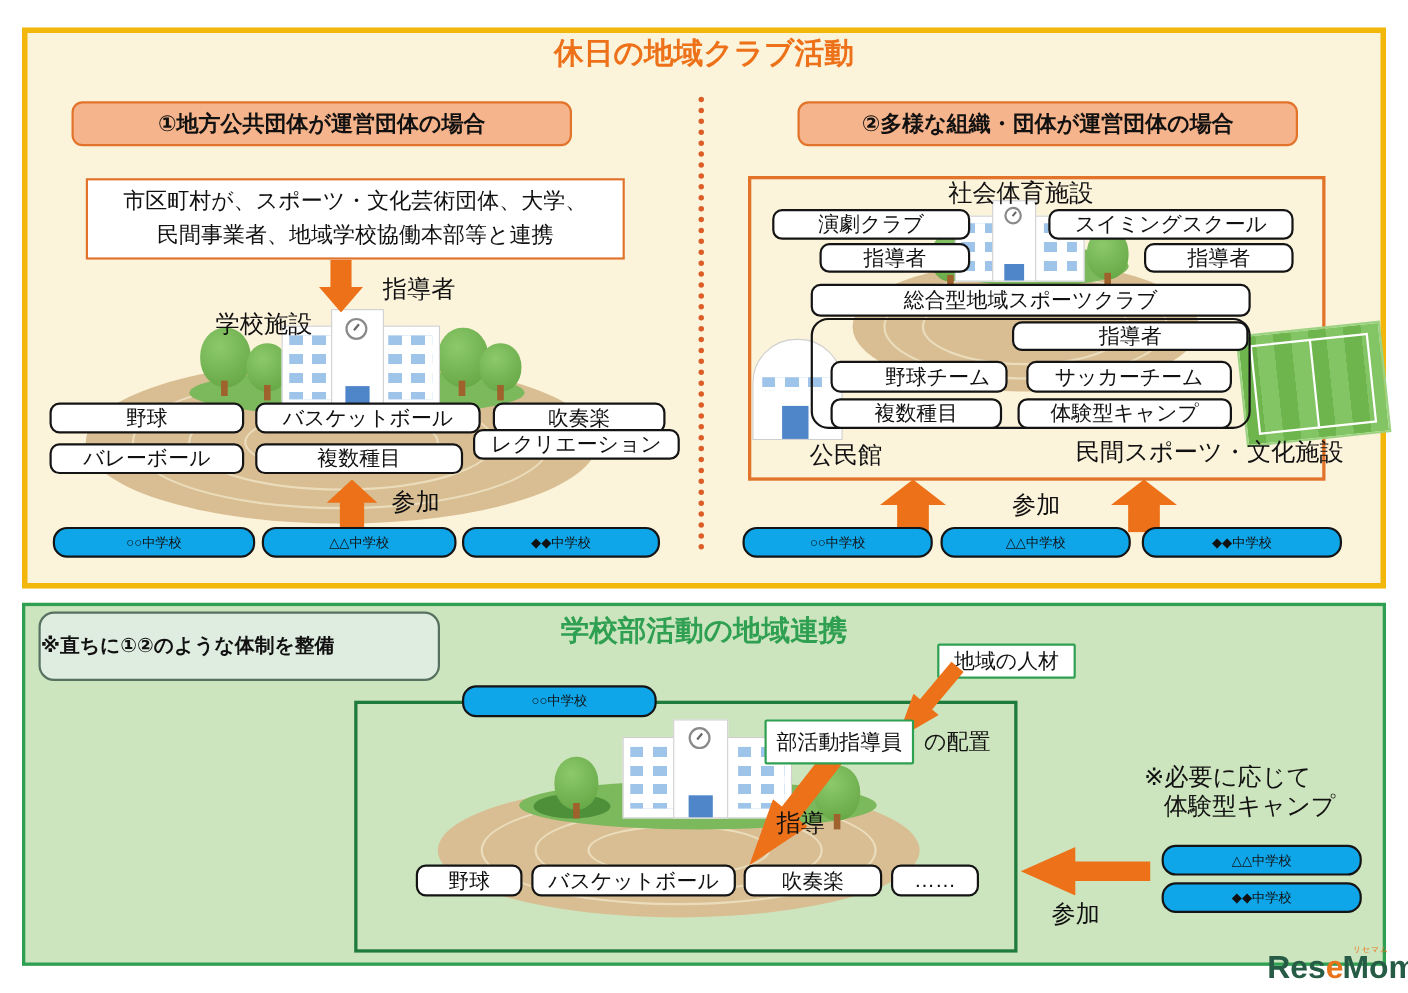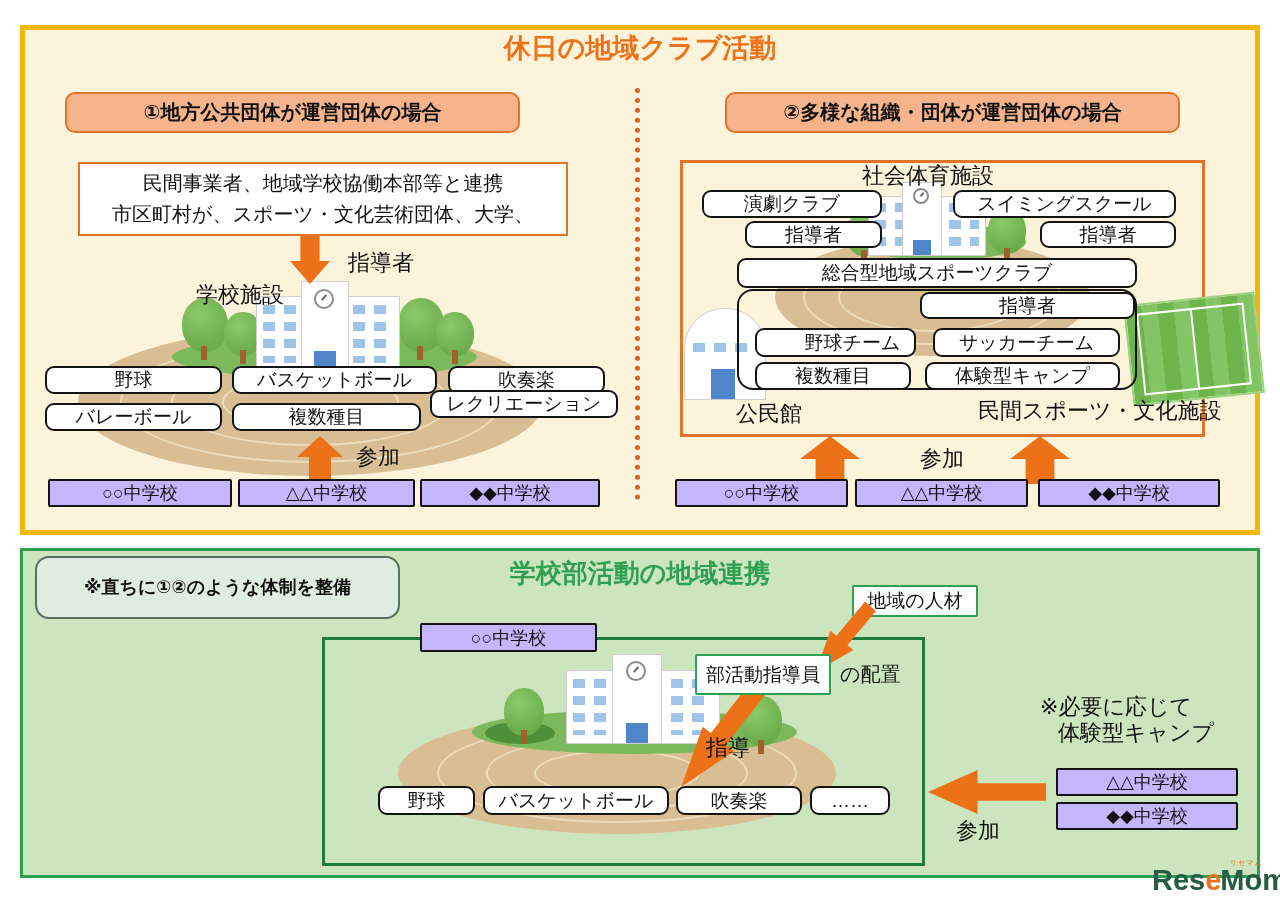--- a/index.html
+++ b/index.html
@@ -15,29 +15,29 @@
   
   .title-orange{left:20px;top:30px;width:1240px;text-align:center;font-size:27px;font-weight:bold;
                 color:#ED7118;z-index:2;}
   .title-green{left:20px;top:556px;width:1240px;text-align:center;font-size:26px;font-weight:bold;
                color:#2FA052;z-index:2;pointer-events:none;}
   .head-box{box-sizing:border-box;background:#F5B48C;border:2px solid #E2732B;border-radius:10px;
             display:flex;align-items:center;justify-content:center;font-size:20px;font-weight:bold;z-index:2;}
   
   .box{box-sizing:border-box;background:#fff;border:2px solid #141414;border-radius:9px;
        display:flex;align-items:center;justify-content:center;font-size:19px;z-index:2;}
-  .pink{box-sizing:border-box;background:#c4b5fd;border:2px solid #141414;border-radius:2px;
-        display:flex;align-items:center;justify-content:center;font-size:18px;z-index:2;}
+  .pink{box-sizing:border-box;background:#0ea5e9;border:2px solid #141414;border-radius:13px;
+        display:flex;align-items:center;justify-content:center;font-size:12px;z-index:2;}
   .gbox{box-sizing:border-box;background:#fff;border:2px solid #2FA052;border-radius:2px;
         display:flex;align-items:center;justify-content:center;font-size:19px;z-index:2;}
   .orange-frame{box-sizing:border-box;border:3px solid #E2732B;background:transparent;z-index:1;}
   .group-frame{box-sizing:border-box;border:2px solid #141414;border-radius:16px;background:transparent;z-index:2;}
   .inner-green{box-sizing:border-box;border:3px solid #1F7A3D;background:transparent;z-index:1;}
   .note-box{box-sizing:border-box;background:#DFECE0;border:2px solid #56715F;border-radius:14px;
-            display:flex;flex-direction:column;align-items:center;justify-content:center;
+            display:flex;flex-direction:column;align-items:flex-start;justify-content:center;
             font-size:18px;font-weight:bold;line-height:1.45;z-index:2;}
   .lbl{font-size:22px;z-index:2;white-space:nowrap;}
   .partner-box{box-sizing:border-box;background:#fff;border:2px solid #E2732B;
                display:flex;flex-direction:column;align-items:center;justify-content:center;
                font-size:20px;line-height:1.55;z-index:2;}
   
   .arrow{background:#ED7118;z-index:2;}
   .a-down{clip-path:polygon(26% 0,74% 0,74% 52%,100% 52%,50% 100%,0 52%,26% 52%);}
   .a-up{clip-path:polygon(50% 0,100% 48%,74% 48%,74% 100%,26% 100%,26% 48%,0 48%);}
   .a-left{clip-path:polygon(0 50%,42% 0,42% 30%,100% 30%,100% 70%,42% 70%,42% 100%);}
@@ -73,22 +73,22 @@
 <body>
 
 <div id="stage">
 
   <div class="abs panel-top"></div>
   <div class="abs title-orange">休日の地域クラブ活動</div>
   <div class="abs divider"></div>
 
   <div class="abs head-box" style="left:65px;top:92px;width:455px;height:41px;">①地方公共団体が運営団体の場合</div>
   <div class="abs partner-box" style="left:78px;top:162px;width:490px;height:74px;">
+    <div>市区町村が、スポーツ・文化芸術団体、大学、</div>
     <div>民間事業者、地域学校協働本部等と連携</div>
-    <div>市区町村が、スポーツ・文化芸術団体、大学、</div>
   </div>
   <div class="abs arrow a-down" style="left:290px;top:236px;width:40px;height:48px;"></div>
   <div class="abs lbl" style="left:348px;top:248px;">指導者</div>
   <div class="abs lbl" style="left:196px;top:280px;">学校施設</div>
 
   <div class="abs oval" style="left:78px;top:328px;width:465px;height:148px;">
     <div class="ring r1"></div>
     <div class="ring r2"></div>
     <div class="ring r3"></div>
   </div>

